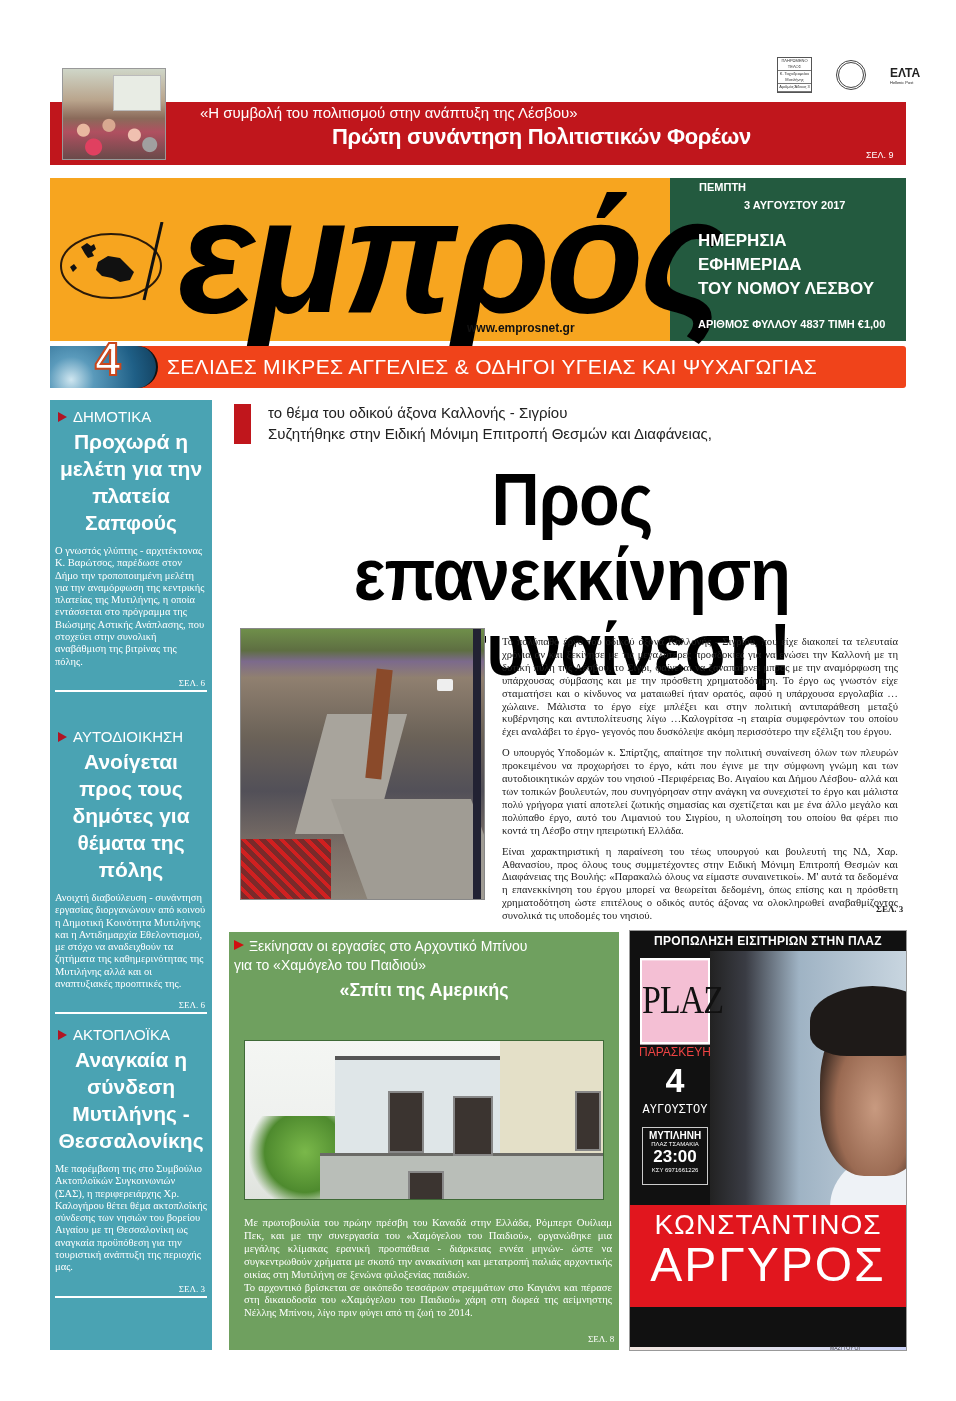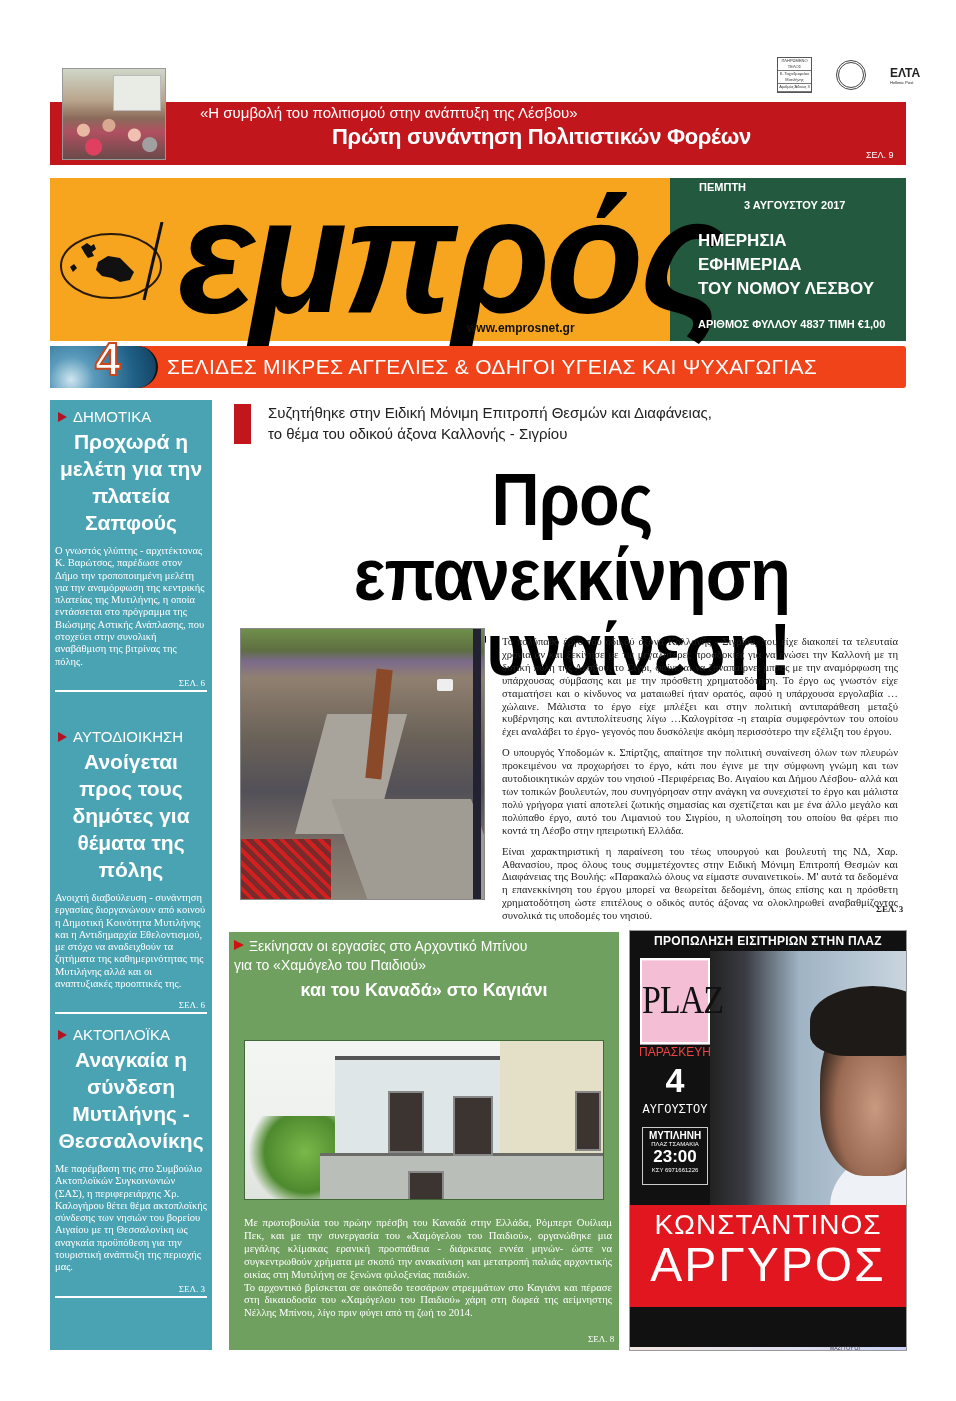--- a/index.html
+++ b/index.html
@@ -204,22 +204,22 @@
       </div>
     <div class="sb-head">Αναγκαία η σύνδεση Μυτιλήνης - Θεσσαλονίκης</div>
     <div class="sb-body">Με παρέμβαση της στο Συμβούλιο Ακτοπλοϊκών Συγκοινωνιών (ΣΑΣ), η περιφερειάρχης Χρ. Καλογήρου θέτει θέμα ακτοπλοϊκής σύνδεσης των νησιών του βορείου Αιγαίου με τη Θεσσαλονίκη ως αναγκαία προϋπόθεση για την τουριστική ανάπτυξη της περιοχής μας.</div>
     <div class="sb-page">ΣΕΛ. 3</div>
     <div class="sb-rule"></div>
   </div>
 </div>
 
 <div class="abs red-block"></div>
 <div class="abs kicker">
+  <div>το θέμα του οδικού άξονα Καλλονής - Σιγρίου</div>
   <div>Συζητήθηκε στην Ειδική Μόνιμη Επιτροπή Θεσμών και Διαφάνειας,</div>
-  <div>το θέμα του οδικού άξονα Καλλονής - Σιγρίου</div>
 </div>
 <div class="abs headline">
   <div>Προς επανεκκίνηση</div>
   <div>με συναίνεση!</div>
 </div>
 
 <div class="abs photo-main">
   <div class="pm-road"></div>
   <div class="pm-ramp"></div>
   <div class="pm-rust"></div>
@@ -234,21 +234,21 @@
   <p>Είναι χαρακτηριστική η παραίνεση του τέως υπουργού και βουλευτή της ΝΔ, Χαρ. Αθανασίου, προς όλους τους συμμετέχοντες στην Ειδική Μόνιμη Επιτροπή Θεσμών και Διαφάνειας της Βουλής: «Παρακαλώ όλους να είμαστε συναινετικοί». Μ' αυτά τα δεδομένα η επανεκκίνηση του έργου μπορεί να θεωρείται δεδομένη, όπως επίσης και η πρόσθετη χρηματοδότηση ώστε επιτέλους ο οδικός αυτός άξονας να ολοκληρωθεί αναβαθμίζοντας συνολικά τις υποδομές του νησιού.</p>
 </div>
 <div class="abs page-main">ΣΕΛ. 3</div>
 
 <div class="abs green-box"></div>
 <div class="abs g-kicker">
   <div><span class="tri"></span><span>Ξεκίνησαν οι εργασίες στο Αρχοντικό Μπίνου</span></div>
   <div>για το «Χαμόγελο του Παιδιού»</div>
 </div>
 <div class="abs g-head">
-  <div>και του Καναδά» στο Καγιάνι</div>
+  <div>«Σπίτι της Αμερικής</div>
 </div>
 
 <div class="abs photo-house">
   <div class="ph-tree"></div>
   <div class="ph-wall"></div>
   <div class="ph-wall2"></div>
   <div class="ph-base"></div>
   <div class="ph-win" style="left:143px;top:50px;width:36px;height:62px;"></div>
   <div class="ph-win" style="left:208px;top:55px;width:40px;height:60px;"></div>
   <div class="ph-win" style="left:163px;top:130px;width:36px;height:30px;"></div>

